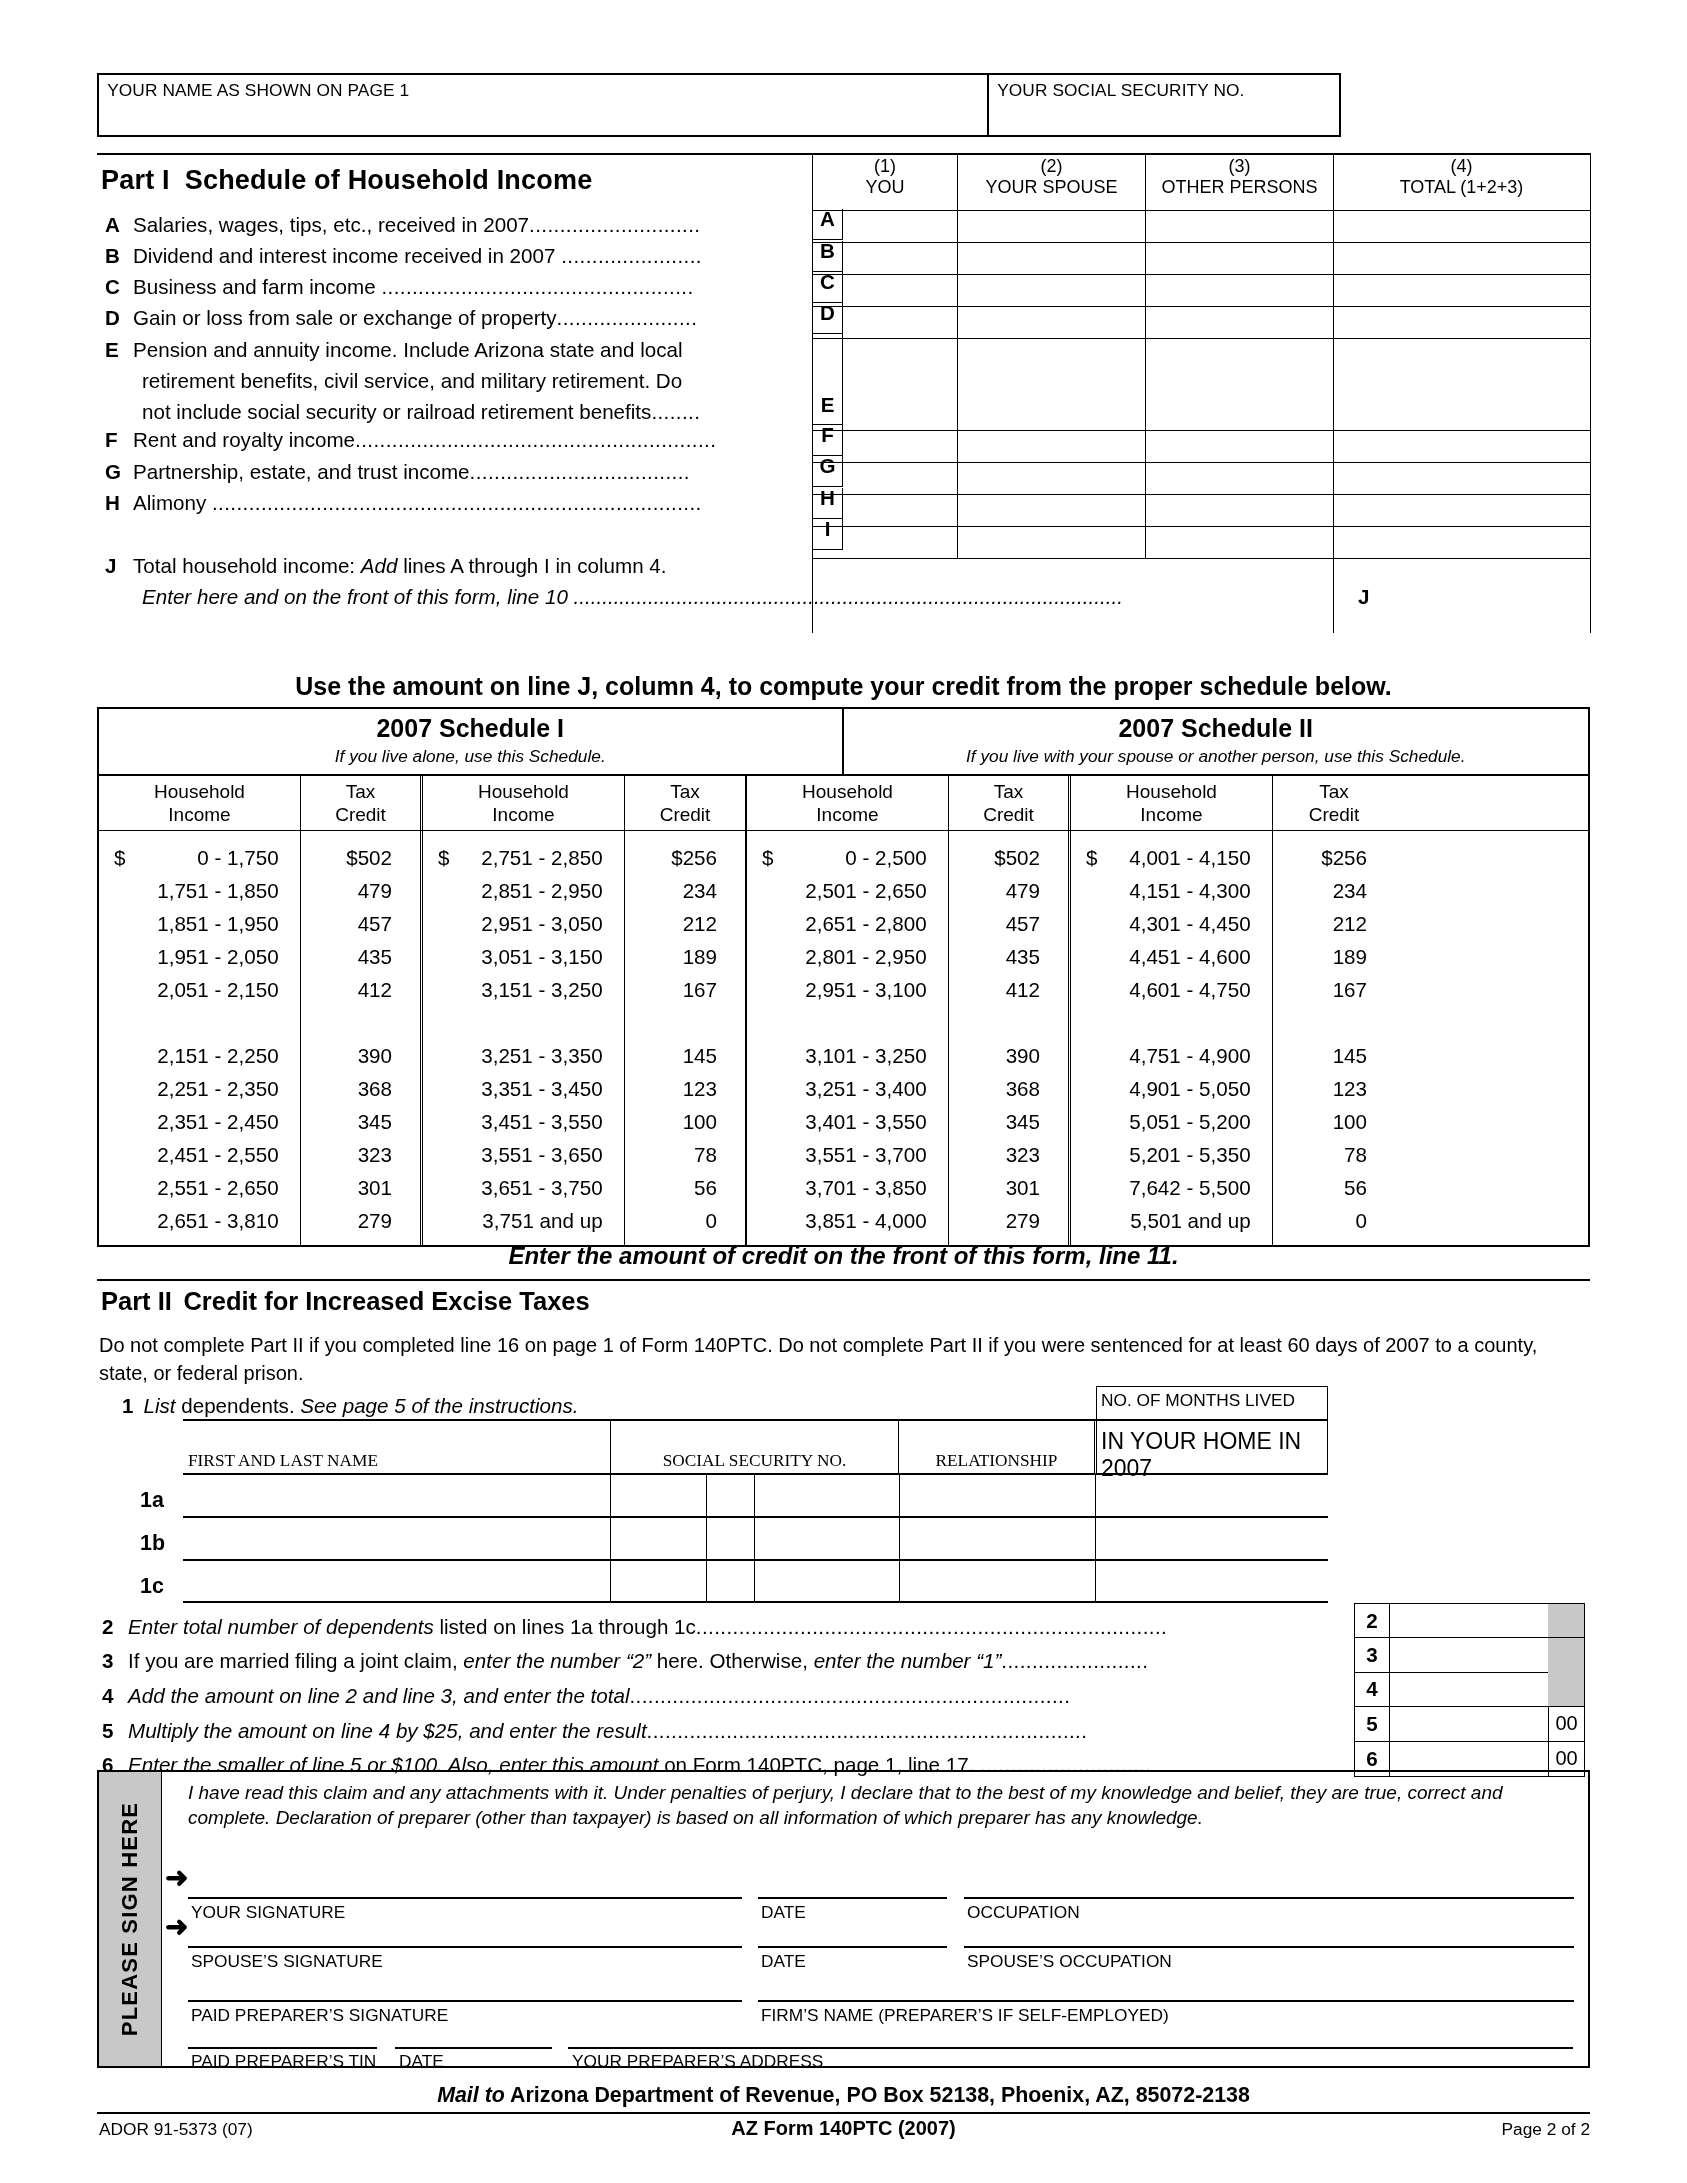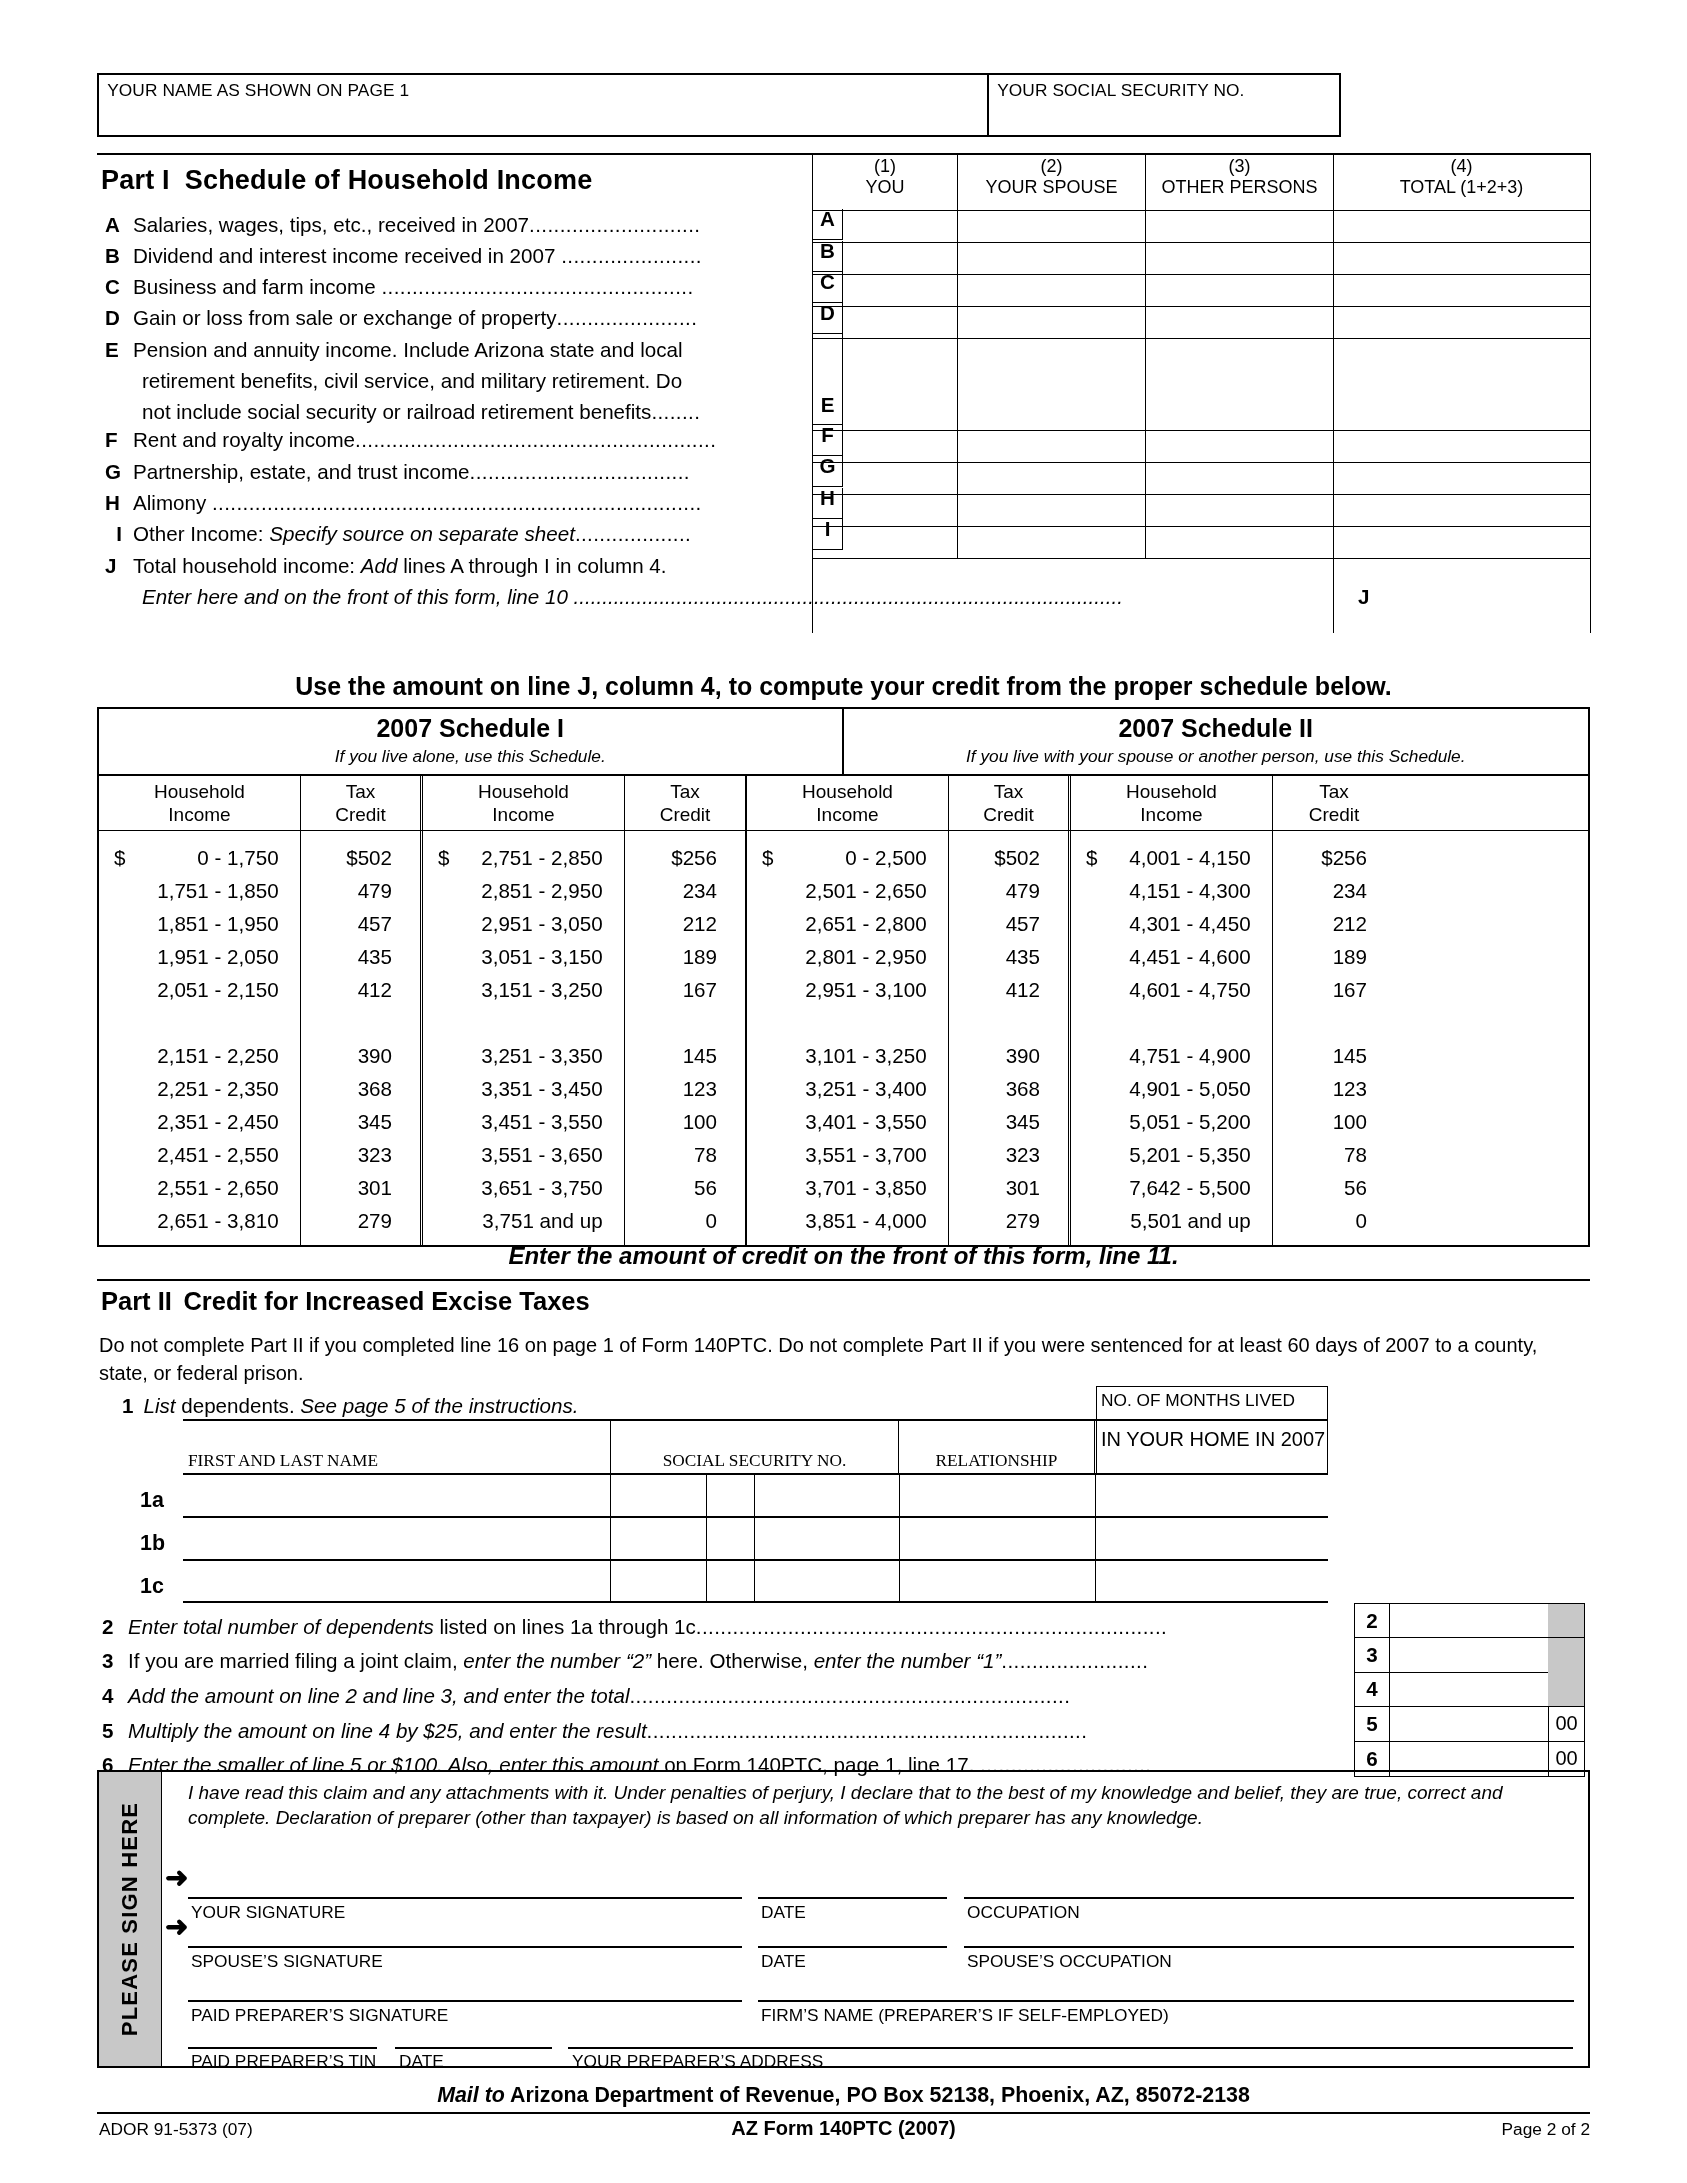--- a/index.html
+++ b/index.html
@@ -228,21 +228,21 @@
     width: 232px; height: 89px;
     border: 1.6px solid #000;
     box-sizing: border-box;
   }
   .dep-months-t {
     position: absolute; left: 1101px; top: 1390px;
     font-size: 17.3px; width: 231px;
   }
   .dep-months-b {
     position: absolute; left: 1101px; top: 1428px;
-    font-size: 20px; width: 231px;
+    font-size: 23px; width: 231px;
   }
   .dep-head {
     position: absolute;
     left: 183px; top: 1419px;
     width: 1145px; height: 56px;
     border-top: 2.5px solid #000;
     border-bottom: 2.5px solid #000;
     box-sizing: border-box;
     display: flex;
     font-family: Liberation Serif, serif;
@@ -496,21 +496,20 @@
   <div class="p1line" style="top:213px"><span class="ltr">A</span><span>Salaries, wages, tips, etc., received in 2007</span><span class="dots">............................</span></div>
   <div class="p1line" style="top:244px"><span class="ltr">B</span><span>Dividend and interest income received in 2007 </span><span class="dots">.......................</span></div>
   <div class="p1line" style="top:275px"><span class="ltr">C</span><span>Business and farm income </span><span class="dots">...................................................</span></div>
   <div class="p1line" style="top:306px"><span class="ltr">D</span><span>Gain or loss from sale or exchange of property</span><span class="dots">.......................</span></div>
   <div class="p1line" style="top:338px"><span class="ltr">E</span><span>Pension and annuity income.  Include Arizona state and local</span></div>
   <div class="p1cont" style="top:369px">retirement benefits, civil service, and military retirement.  Do</div>
   <div class="p1cont" style="top:400px"><span>not include social security or railroad retirement benefits</span><span class="dots">........</span></div>
   <div class="p1line" style="top:428px"><span class="ltr">F</span><span>Rent and royalty income</span><span class="dots">...........................................................</span></div>
   <div class="p1line" style="top:460px"><span class="ltr">G</span><span>Partnership, estate, and trust income</span><span class="dots">....................................</span></div>
   <div class="p1line" style="top:491px"><span class="ltr">H</span><span>Alimony </span><span class="dots">................................................................................</span></div>
-  <div class="p1line" style="top:522px"><span class="ltr narrow">I</span><span>Other Income:  </span><span class="ital">Specify source on separate sheet</span><span class="dots">...................</span></div>
   <div class="p1line" style="top:554px;width:741px"><span class="ltr">J</span><span>Total household income:  </span><span class="ital">Add</span><span> lines A through I in column 4.</span></div>
   <div class="p1cont ital" style="top:585px;width:1022px;white-space:nowrap;overflow:hidden"><span>Enter here and on the front of this form, line 10 </span><span>................................................................................................</span></div>
   <div style="position:absolute;left:1358px;top:585px;font-size:20.6px;font-weight:bold">J</div>
 
   <div class="useline">Use the amount on line J, column 4, to compute your credit from the proper schedule below.</div>
 
   <div class="sched">
     <div class="sched-titlerow">
       <div class="sched-half left">
         <div class="sched-title">2007 Schedule I</div>

